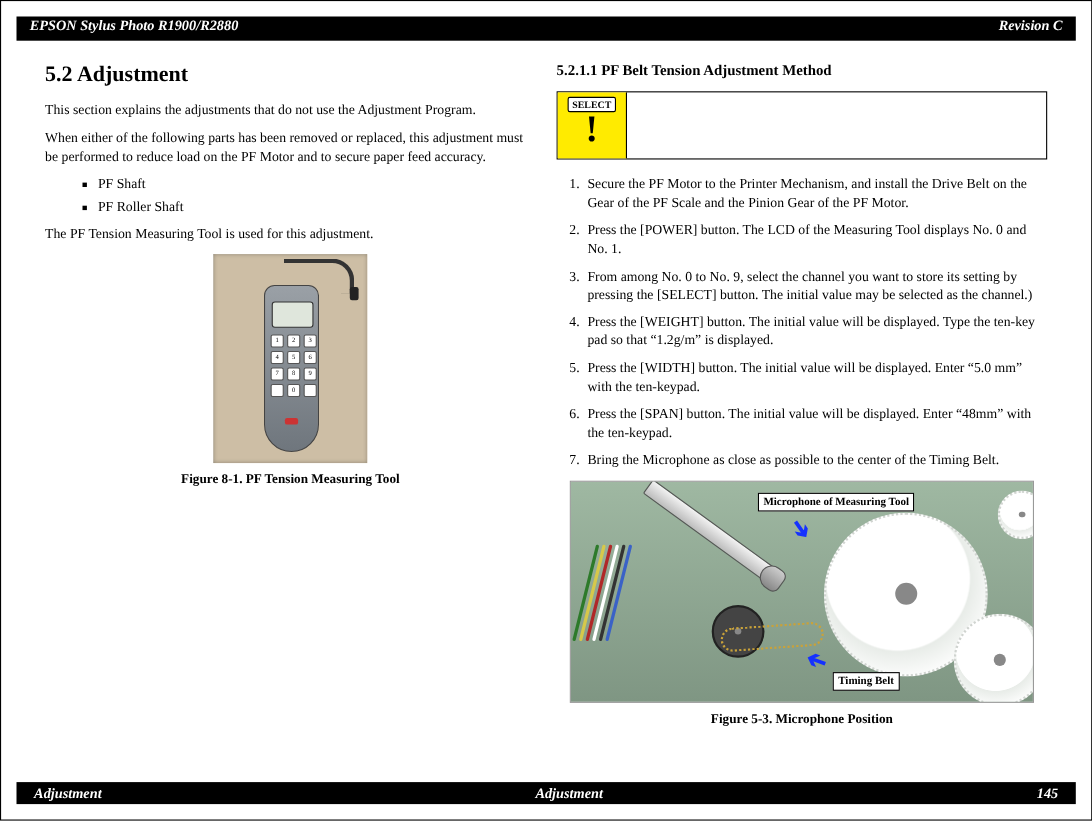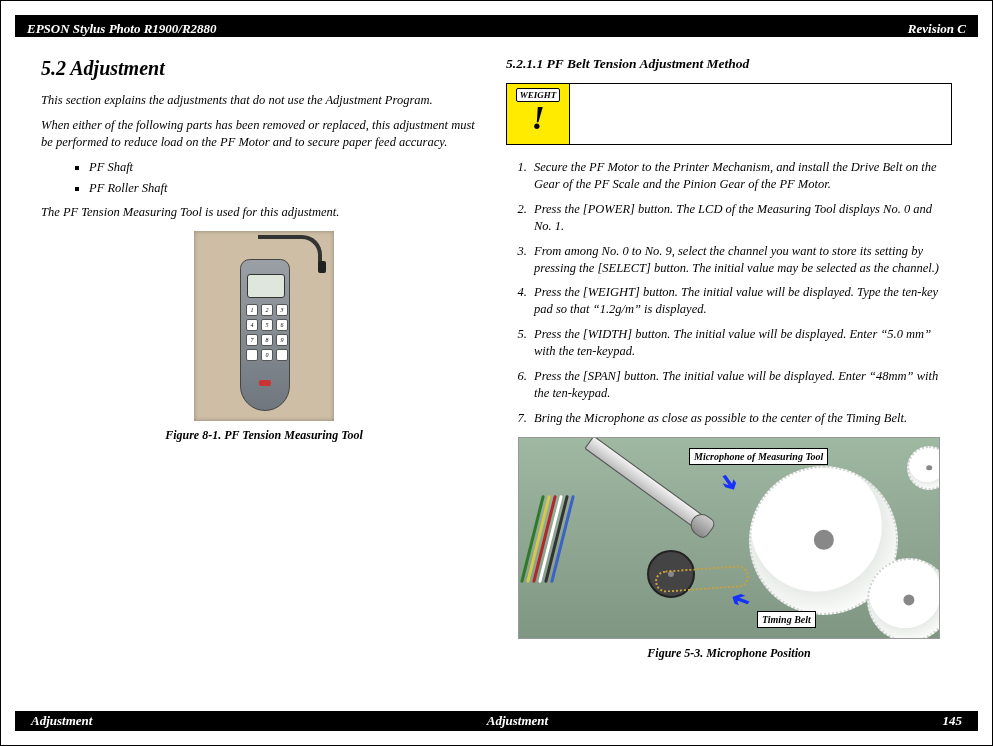--- a/index.html
+++ b/index.html
@@ -12,21 +12,21 @@
     box-sizing: border-box;
     border: 1px solid #000;
     position: relative;
   }
   .header-bar {
     background: #000;
     color: #fff;
     height: 22px;
     display: flex;
     justify-content: space-between;
-    align-items: flex-end;
+    align-items: flex-start;
     padding: 0 12px;
     font-style: italic;
     font-weight: bold;
     font-size: 13px;
     margin: 14px 14px 0 14px;
   }
   .footer-bar {
     background: #000;
     color: #fff;
     height: 20px;
@@ -41,21 +41,20 @@
     left: 14px;
     right: 14px;
     bottom: 14px;
   }
   .content {
     display: flex;
     gap: 19px;
     padding: 18px 40px 0 40px;
     font-size: 12.5px;
     line-height: 1.35;
-    font-style: italic;
   }
   .col {
     flex: 1;
     min-width: 0;
   }
   h1 {
     font-size: 20px;
     font-weight: bold;
     margin: 0 0 10px 0;
   }
@@ -304,21 +303,21 @@
       </div>
       <div class="fig-caption">Figure 8-1. PF Tension Measuring Tool</div>
     </div>
   </div>
 
   <div class="col">
     <h3>5.2.1.1  PF Belt Tension Adjustment Method</h3>
 
     <div class="caution-box">
       <div class="caution-label">
-        <span class="lbl">WEIGHT</span>
+        <span class="lbl">SELECT</span>
         <span class="bang">!</span>
       </div>
     </div>
 
     <ol class="steps">
       <li>Secure the PF Motor to the Printer Mechanism, and install the Drive Belt on the Gear of the PF Scale and the Pinion Gear of the PF Motor.</li>
       <li>Press the [POWER] button. The LCD of the Measuring Tool displays No. 0 and No. 1.</li>
       <li>From among No. 0 to No. 9, select the channel you want to store its setting by pressing the [SELECT] button. The initial value may be selected as the channel.)</li>
       <li>Press the [WEIGHT] button. The initial value will be displayed. Type the ten-key pad so that “1.2g/m” is displayed.</li>
       <li>Press the [WIDTH] button. The initial value will be displayed. Enter “5.0 mm” with the ten-keypad.</li>

